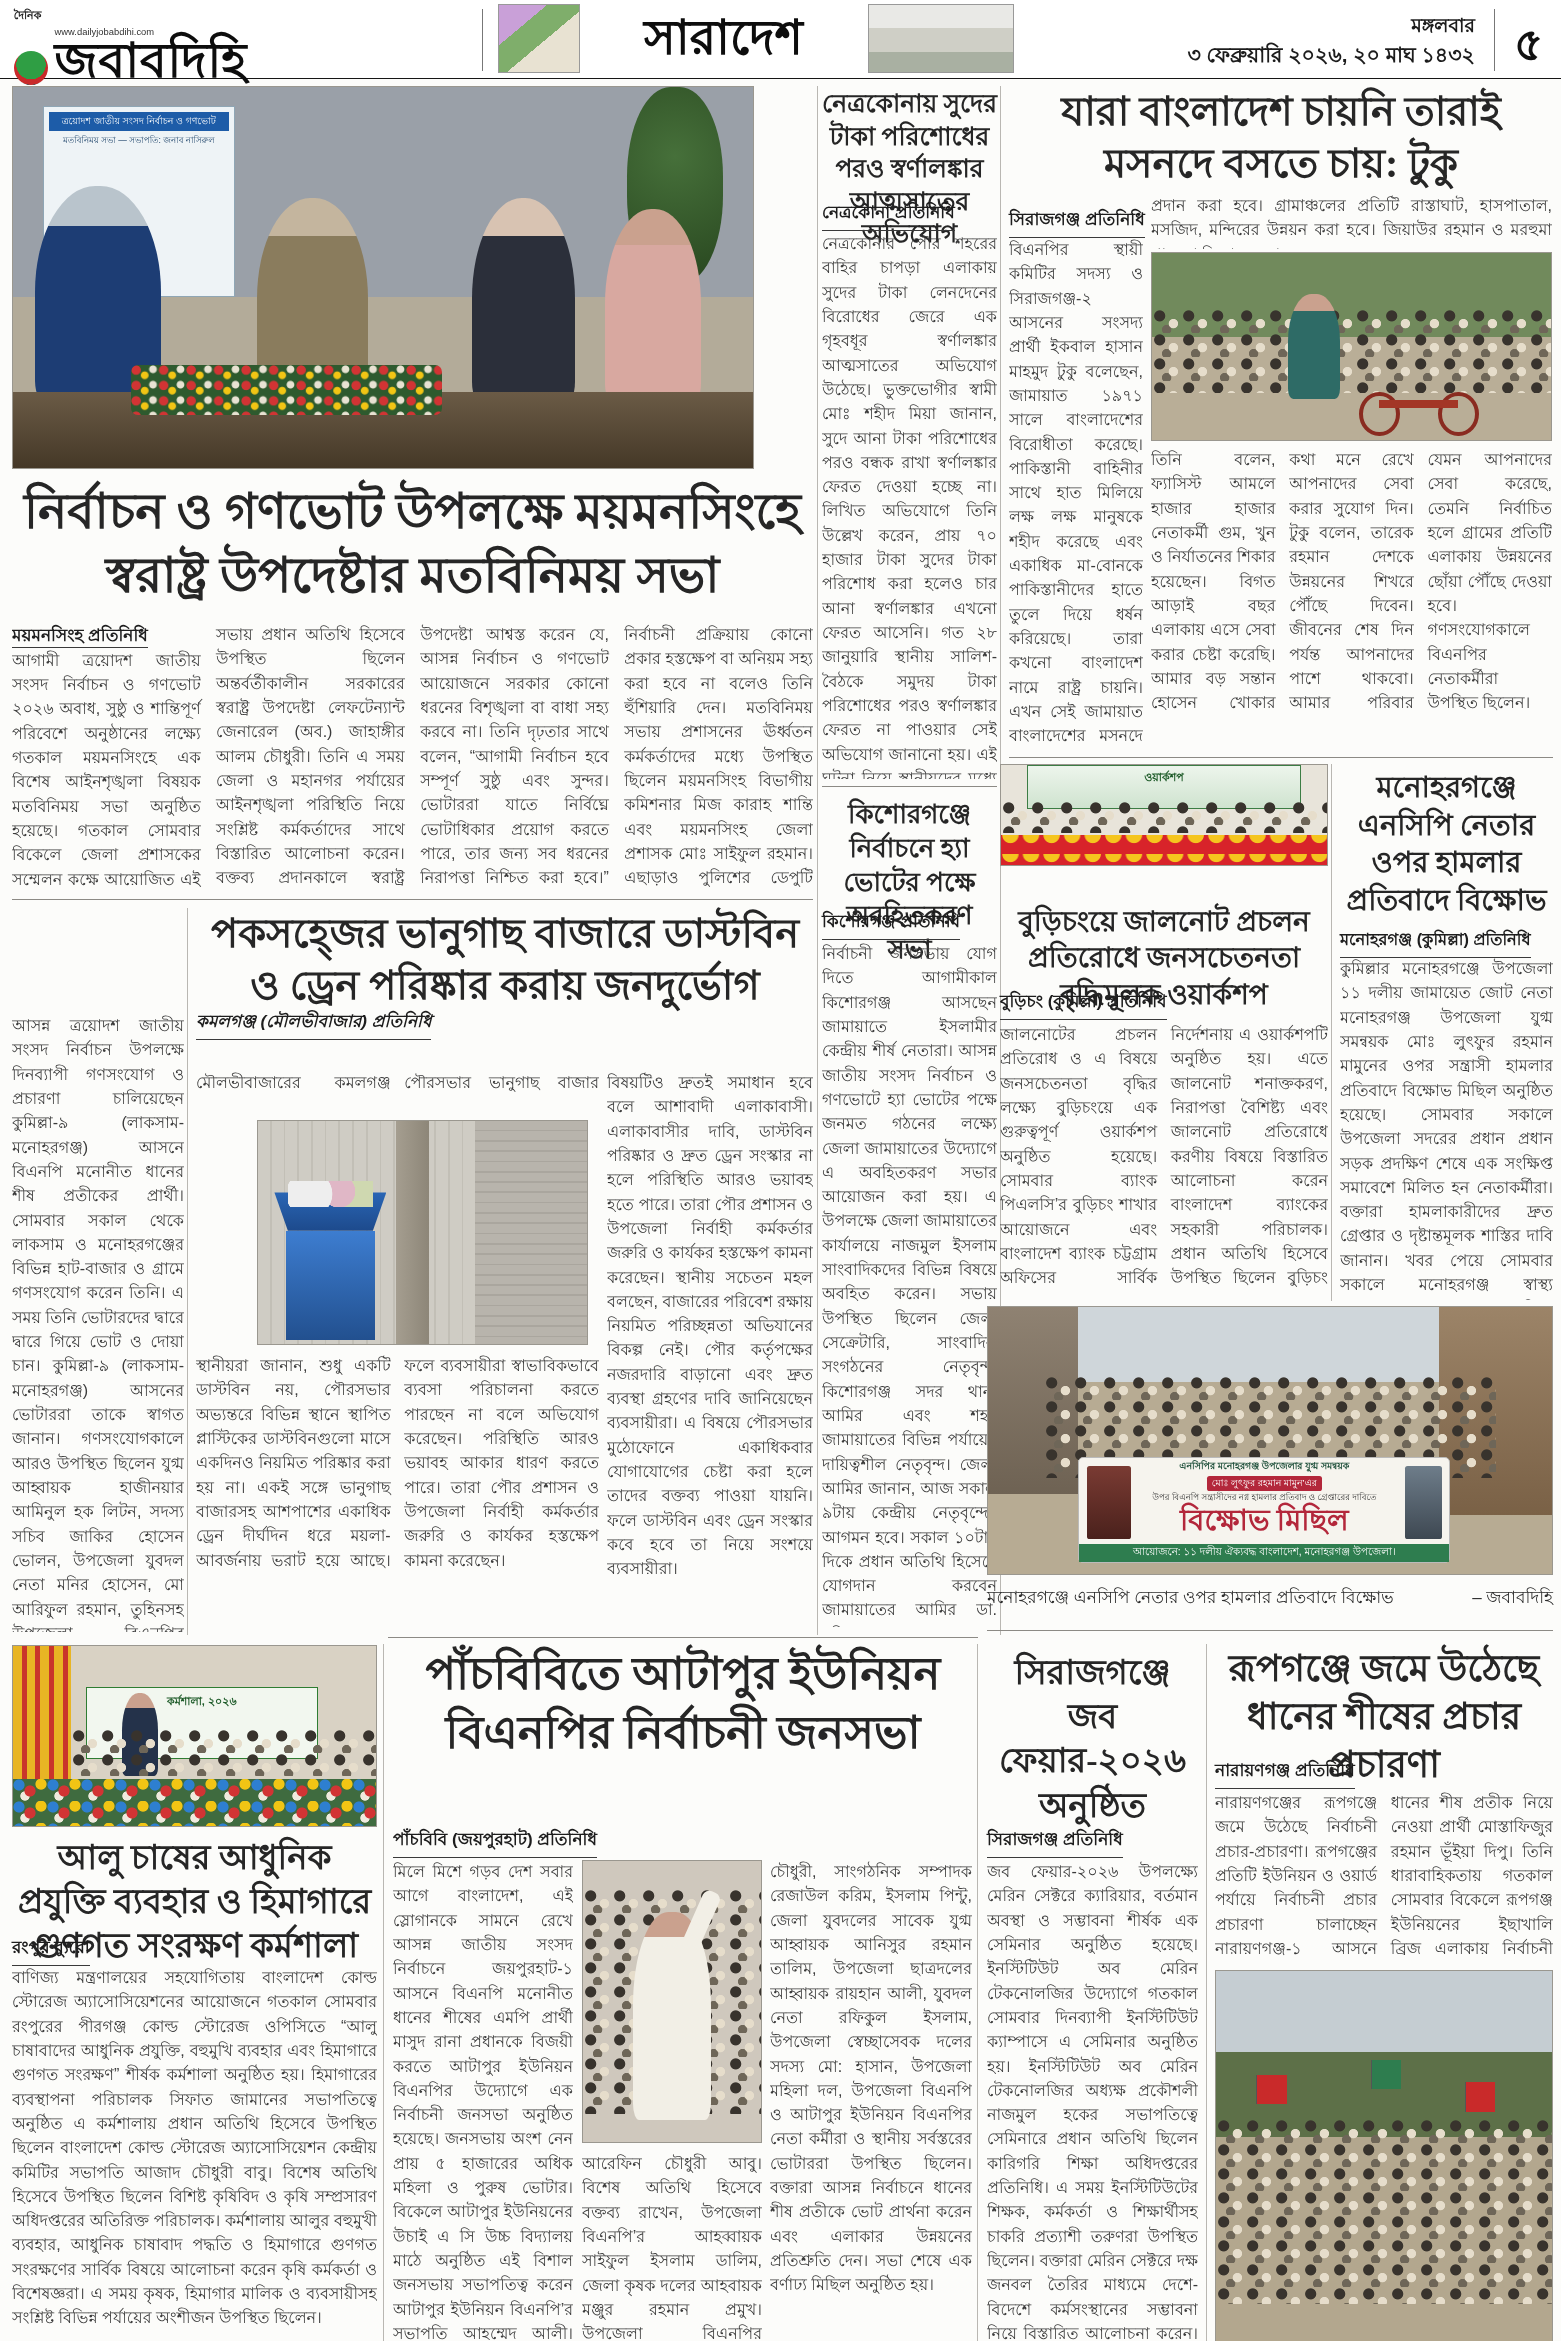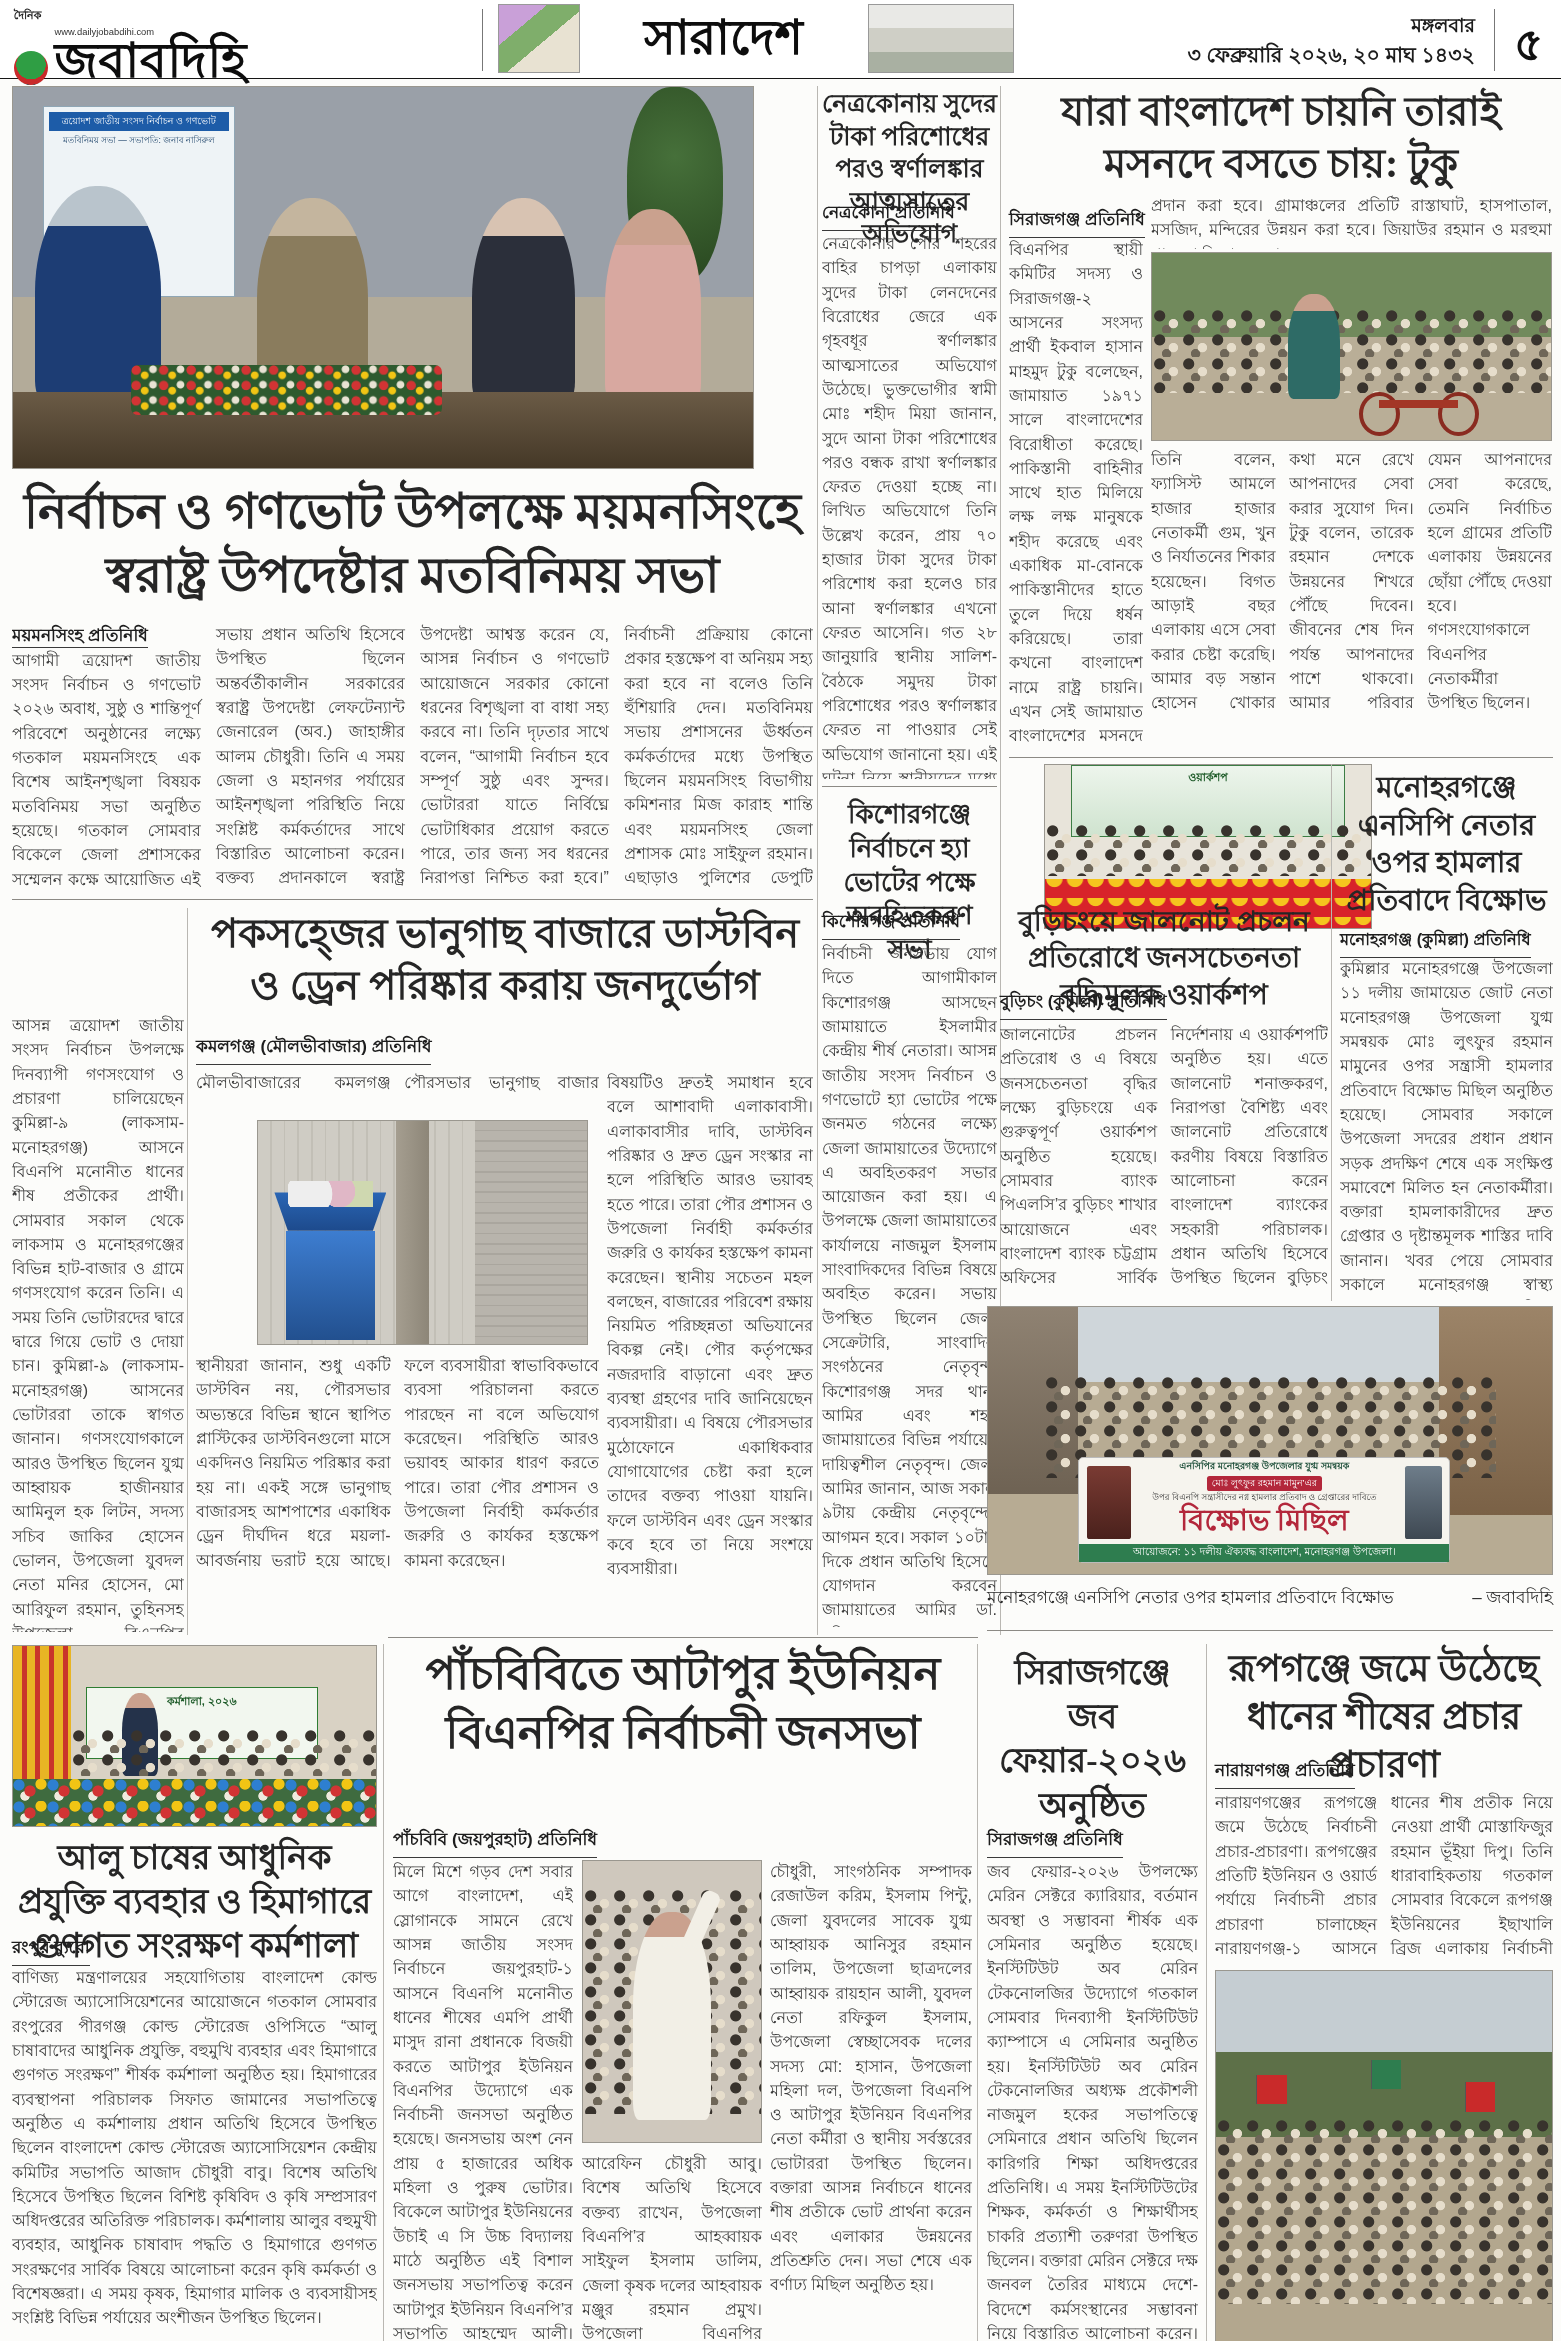--- a/index.html
+++ b/index.html
@@ -100,21 +100,21 @@
     <div class="abs" style="left:34%;top:22%;width:13%;height:56%;border-radius:45% 45% 10% 10%;background:linear-gradient(180deg,#caa18e 0 16%,#2e6b66 16%);"></div>
     <div class="abs" style="left:52%;bottom:2%;width:30%;height:34%;">
       <div class="abs" style="left:0;bottom:0;width:34%;height:70%;border:4.3px solid #8a2b20;border-radius:50%;"></div>
       <div class="abs" style="right:0;bottom:0;width:34%;height:70%;border:4.3px solid #8a2b20;border-radius:50%;"></div>
       <div class="abs" style="left:16%;bottom:45%;width:66%;height:12%;background:#a33626;"></div>
     </div>
   </div>
   <div class="bodytxt cols3" style="left:1151px;top:448px;width:401px;height:302px;">তিনি বলেন, ফ্যাসিস্ট আমলে হাজার হাজার নেতাকর্মী গুম, খুন ও নির্যাতনের শিকার হয়েছেন। বিগত আড়াই বছর এলাকায় এসে সেবা করার চেষ্টা করেছি। আমার বড় সন্তান হোসেন খোকার কথা মনে রেখে আপনাদের সেবা করার সুযোগ দিন। টুকু বলেন, তারেক রহমান দেশকে উন্নয়নের শিখরে পৌঁছে দিবেন। জীবনের শেষ দিন পর্যন্ত আপনাদের পাশে থাকবো। আমার পরিবার যেমন আপনাদের সেবা করেছে, তেমনি নির্বাচিত হলে গ্রামের প্রতিটি এলাকায় উন্নয়নের ছোঁয়া পৌঁছে দেওয়া হবে। গণসংযোগকালে বিএনপির নেতাকর্মীরা উপস্থিত ছিলেন।</div>
   <div class="hr" style="left:1009px;top:757px;width:544px;"></div>
 
-  <div class="photo" style="left:1000px;top:764px;width:328px;height:165px;background:#e8e4da;margin-left:44px;">
+  <div class="photo" style="left:1000px;top:764px;width:328px;height:102px;background:#e8e4da;">
     <div class="abs" style="left:8%;top:0;width:84%;height:44%;background:linear-gradient(180deg,#edf5ec,#cfe3cf);border:1.7px solid #3c7d44;text-align:center;padding-top:3.4px;">
       <span style="font-size:11px;color:#1f5c2a;font-weight:bold;">ওয়ার্কশপ</span>
     </div>
     <div class="abs heads" style="left:0;top:36%;width:100%;height:32%;"></div>
     <div class="abs" style="left:0;bottom:0;width:100%;height:30%;background-color:#d8232a;background-image:radial-gradient(circle at 9.4px 0px,#f5c51e 7.7px,rgba(0,0,0,0) 8.6px);background-size:20.6px 19px;"></div>
   </div>
   <div class="hl" style="left:1000px;top:904px;width:328px;font-size:28px;">বুড়িচংয়ে জালনোট প্রচলন প্রতিরোধে জনসচেতনতা বৃদ্ধিমূলক ওয়ার্কশপ</div>
   <div class="byline" style="left:1000px;top:988px;">বুড়িচং (কুমিল্লা) প্রতিনিধি</div>
   <div class="bodytxt cols2" style="left:1000px;top:1023px;width:328px;height:278px;">জালনোটের প্রচলন প্রতিরোধ ও এ বিষয়ে জনসচেতনতা বৃদ্ধির লক্ষ্যে বুড়িচংয়ে এক গুরুত্বপূর্ণ ওয়ার্কশপ অনুষ্ঠিত হয়েছে। সোমবার ব্যাংক পিএলসি’র বুড়িচং শাখার আয়োজনে এবং বাংলাদেশ ব্যাংক চট্টগ্রাম অফিসের সার্বিক নির্দেশনায় এ ওয়ার্কশপটি অনুষ্ঠিত হয়। এতে জালনোট শনাক্তকরণ, নিরাপত্তা বৈশিষ্ট্য এবং জালনোট প্রতিরোধে করণীয় বিষয়ে বিস্তারিত আলোচনা করেন বাংলাদেশ ব্যাংকের সহকারী পরিচালক। প্রধান অতিথি হিসেবে উপস্থিত ছিলেন বুড়িচং উপজেলা নির্বাহী কর্মকর্তা মোঃ সাহিদুল ইসলাম। এক্সিমসহ বুড়িচং উপজেলার বিভিন্ন ব্যাংক ও এনজিওর ব্যবস্থাপকসহ বিভিন্ন পর্যায়ের কর্মকর্তা, ব্যাংক গ্রাহক ও ব্যবসায়ীরা অংশগ্রহণ করেন। অংশগ্রহণকারীরা জালনোট সনাক্তকরণ বিষয়ে বাস্তবভিত্তিক ধারণা লাভ করেন এবং এ ধরনের উদ্যোগকে সময়োপযোগী ও প্রশংসনীয় বলে মন্তব্য করেন।</div>
   <div class="vr" style="left:1331px;top:764px;height:537px;"></div>
@@ -140,21 +140,21 @@
   <div class="caprow" style="left:987px;top:1584px;width:566px;">
     <span>মনোহরগঞ্জে এনসিপি নেতার ওপর হামলার প্রতিবাদে বিক্ষোভ</span>
     <span>– জবাবদিহি</span>
   </div>
   <div class="hr" style="left:987px;top:1630px;width:566px;"></div>
 
   <div class="bodytxt" style="left:12px;top:1014px;width:172px;height:618px;">আসন্ন ত্রয়োদশ জাতীয় সংসদ নির্বাচন উপলক্ষে দিনব্যাপী গণসংযোগ ও প্রচারণা চালিয়েছেন কুমিল্লা-৯ (লাকসাম-মনোহরগঞ্জ) আসনে বিএনপি মনোনীত ধানের শীষ প্রতীকের প্রার্থী। সোমবার সকাল থেকে লাকসাম ও মনোহরগঞ্জের বিভিন্ন হাট-বাজার ও গ্রামে গণসংযোগ করেন তিনি। এ সময় তিনি ভোটারদের দ্বারে দ্বারে গিয়ে ভোট ও দোয়া চান। কুমিল্লা-৯ (লাকসাম-মনোহরগঞ্জ) আসনের ভোটাররা তাকে স্বাগত জানান। গণসংযোগকালে আরও উপস্থিত ছিলেন যুগ্ম আহ্বায়ক হাজীনয়ার আমিনুল হক লিটন, সদস্য সচিব জাকির হোসেন ভোলন, উপজেলা যুবদল নেতা মনির হোসেন, মো আরিফুল রহমান, তুহিনসহ উপজেলা বিএনপির অঙ্গসংগঠনের নেতৃবৃন্দ ও ইউনিয়ন ও ওয়ার্ড নেতৃবৃন্দ উপস্থিত ছিলেন।</div>
   <div class="vr" style="left:187px;top:908px;height:727px;"></div>
 
   <div class="hl" style="left:196px;top:908px;width:618px;font-size:40px;">পকসহ্জের ভানুগাছ বাজারে ডাস্টবিন ও ড্রেন পরিষ্কার করায় জনদুর্ভোগ</div>
-  <div class="byline" style="left:196px;top:1033px;">কমলগঞ্জ (মৌলভীবাজার) প্রতিনিধি</div>
+  <div class="byline" style="left:196px;top:1008px;font-style:italic;">কমলগঞ্জ (মৌলভীবাজার) প্রতিনিধি</div>
   <div class="bodytxt cols2" style="left:196px;top:1071px;width:403px;height:46px;">মৌলভীবাজারের কমলগঞ্জ পৌরসভার ভানুগাছ বাজার এলাকায় দীর্ঘদিন ধরে ডাস্টবিন ও ড্রেন পরিষ্কার না করায় চরম ভোগান্তিতে পড়েছেন স্থানীয় ব্যবসায়ী ও পথচারীরা। এতে পানি নিষ্কাশন ব্যবস্থা মারাত্মকভাবে ব্যাহত হচ্ছে এবং তীব্র আকার ধারণ করছে দুর্গন্ধ। ১০ নম্বর রোডের স্টেশনারি ব্যবসায়ী সুমন, মিয়া এবং আল-আমিন চৌধুরী প্রমুখ জানান,</div>
   <div class="photo" style="left:257px;top:1120px;width:331px;height:225px;background:repeating-linear-gradient(90deg,#cfccc4 0 12px,#c2bfb6 12px 13.7px);">
     <div class="abs" style="left:42%;top:0;width:10%;height:100%;background:linear-gradient(90deg,#a59e90,#8d8678);"></div>
     <div class="abs" style="right:0;top:0;width:34%;height:100%;background:repeating-linear-gradient(180deg,#b8b4ac 0 8.6px,#aaa69e 8.6px 10.3px);"></div>
     <div class="abs" style="left:5%;bottom:2%;width:34%;height:66%;">
       <div class="abs" style="left:0;top:0;width:100%;height:26%;background:linear-gradient(180deg,#2a66b5,#1d4a8c);clip-path:polygon(0 0,100% 0,88% 100%,12% 100%);"></div>
       <div class="abs" style="left:10%;top:26%;width:80%;height:74%;background:linear-gradient(180deg,#3d7dd0,#22508f);"></div>
       <div class="abs" style="left:12%;top:-8%;width:76%;height:18%;background:radial-gradient(circle at 25% 50%,#eee 35%,rgba(0,0,0,0) 36%),radial-gradient(circle at 60% 40%,#e0b7c6 30%,rgba(0,0,0,0) 31%),radial-gradient(circle at 85% 60%,#cfd8b0 30%,rgba(0,0,0,0) 31%);"></div>
     </div>
   </div>

